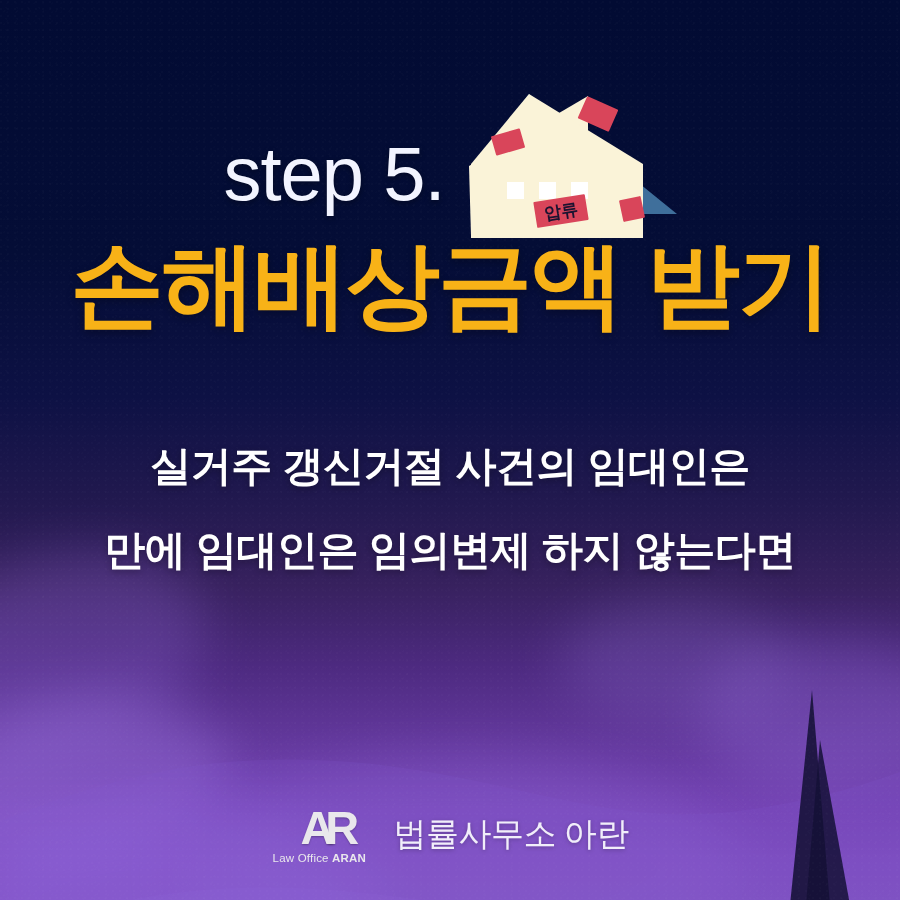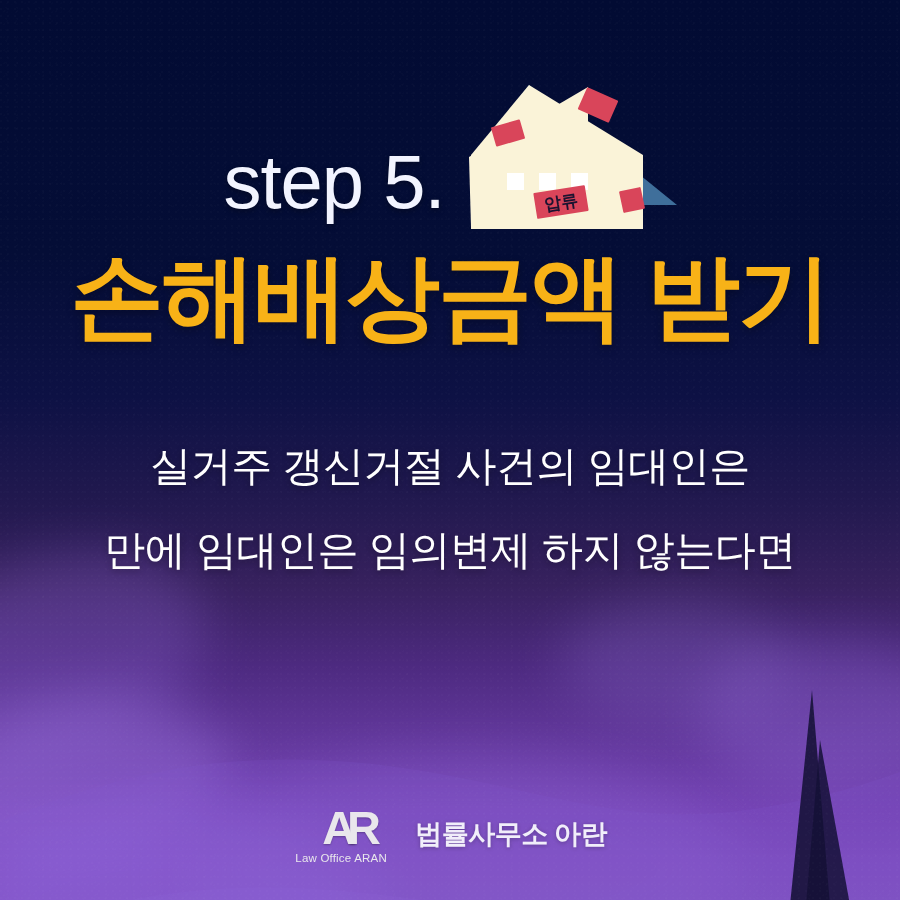--- a/index.html
+++ b/index.html
@@ -112,21 +112,21 @@
       radial-gradient(circle at 33% 86%, rgba(255,255,255,.08) 0 1px, transparent 1px);
     background-size: 7px 7px, 11px 11px, 9px 9px, 13px 13px;
   }
 
   
   .header-row {
     position: absolute;
     top: 108px; left: 0; right: 0;
     height: 120px;
     display: flex;
-    align-items: center;
+    align-items: flex-start;
     justify-content: center;
   }
   .step-label {
     color: #f2f4ff;
     font-size: 76px;
     font-weight: 400;
     letter-spacing: -1px;
     line-height: 1;
     margin-top: 28px;
     text-shadow: 0 2px 6px rgba(0,0,0,.35);
@@ -137,38 +137,38 @@
     width: 214px;
     height: 160px;
     margin-left: 18px;
     margin-top: -22px;
     position: relative;
   }
 
   
   .title-kr {
     position: absolute;
-    top: 248px; left: 0; right: 0;
+    top: 236px; left: 0; right: 0;
     text-align: center;
     color: #f8b217;
     font-size: 94px;
     font-weight: 700;
     letter-spacing: -2px;
     line-height: 1.05;
     text-shadow: 0 3px 10px rgba(0,0,0,.28);
   }
 
   
   .body-text {
     position: absolute;
     top: 424px; left: 0; right: 0;
     text-align: center;
     color: #ffffff;
     font-size: 41px;
-    font-weight: 400;
+    font-weight: 700;
     line-height: 84px;
     letter-spacing: -0.5px;
     text-shadow: 0 2px 7px rgba(0,0,0,.30);
   }
   .body-text .line { display: block; white-space: nowrap; }
 
   
   .footer {
     position: absolute;
     left: 0; right: 0; bottom: 36px;
@@ -193,25 +193,25 @@
     text-shadow: 0 1px 2px rgba(0,0,0,.25);
     margin-left: 12px;
   }
   .logo-sub {
     font-size: 11.5px;
     color: #e9e7ec;
     letter-spacing: .2px;
     margin-top: 2px;
     white-space: nowrap;
   }
-  .logo-sub b { font-weight: 400; margin-top: 16px; }
+  .logo-sub b { font-weight: 700; margin-top: 16px; }
   .footer-name {
     color: #f1eefa;
-    font-size: 27px;
-    font-weight: 700;
+    font-size: 33px;
+    font-weight: 400;
     letter-spacing: -0.5px;
     font-family: "Liberation Serif", serif;
     text-shadow: 0 1px 4px rgba(0,0,0,.25);
   }
 </style>
 </head>
 <body>
 
 <div id="card">
 

